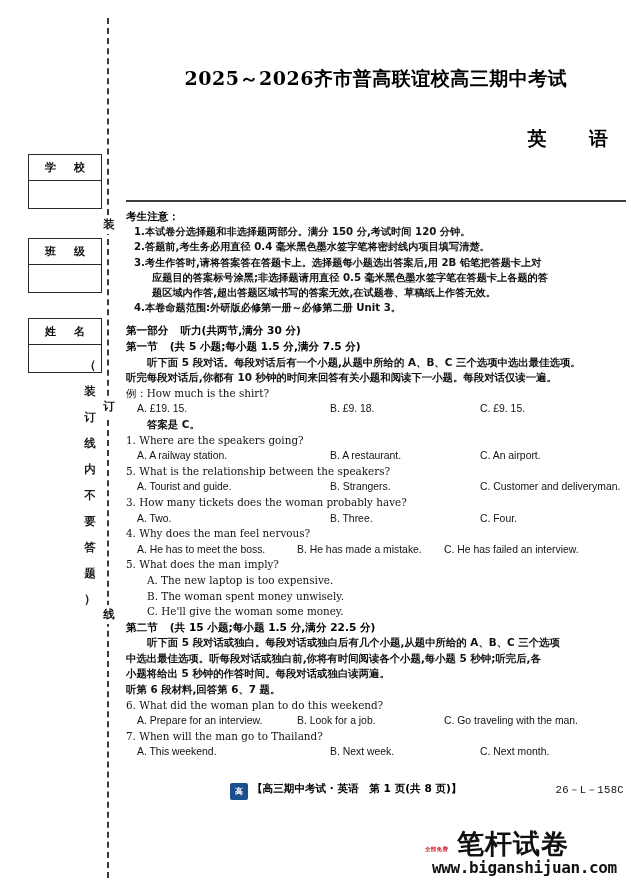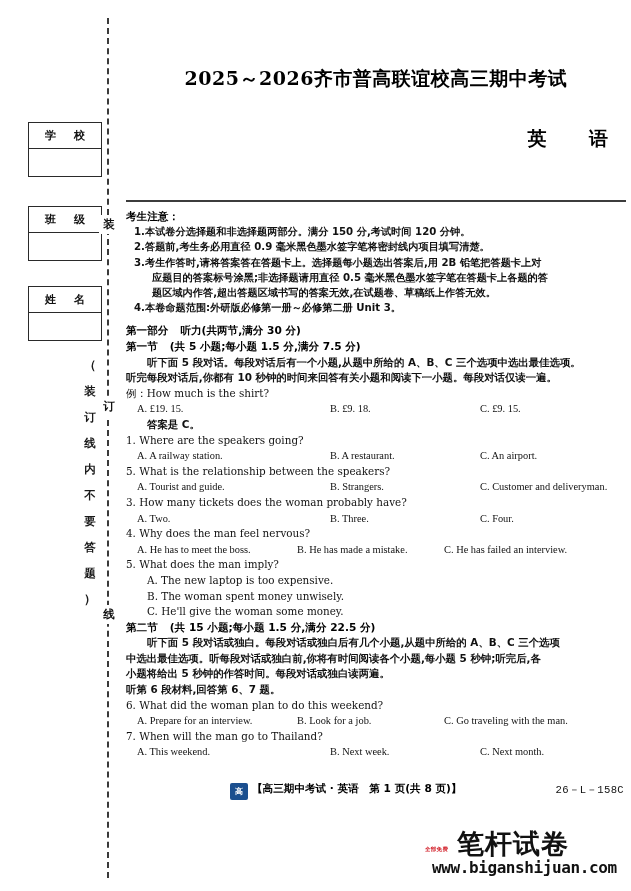--- a/index.html
+++ b/index.html
@@ -22,20 +22,21 @@
     left: 0; top: 0;
     width: 112px;
     height: 891px;
   }
   .info-box {
     position: absolute;
     left: 28px;
     width: 74px;
     border: 1px solid #2a2a2a;
     box-sizing: border-box;
+    margin-top: 32px;
   }
   .info-box .label-cell {
     height: 25px;
     border-bottom: 1px solid #2a2a2a;
     display: flex;
     align-items: center;
     justify-content: center;
     font-family: "DejaVu Sans", "Liberation Sans", sans-serif;
     font-weight: bold;
     font-size: 11px;
@@ -173,21 +174,21 @@
   }
   .q-stem {
     font-family: "DejaVu Serif", "Liberation Serif", serif;
     padding-left: 11px;
     text-indent: -11px;
     color: #111;
   }
   .opts {
     display: flex;
     padding-left: 11px;
-    font-family: Liberation Serif, serif;
+    font-family: Liberation Sans, sans-serif;
     color: #111;
   }
   .opts .o1 { width: 193px; flex: 0 0 193px; }
   .opts .o2 { width: 150px; flex: 0 0 150px; }
   .opts .o3 { flex: 1 1 auto; }
   .opts-narrow .o1 { width: 160px; flex: 0 0 160px; }
   .opts-narrow .o2 { width: 147px; flex: 0 0 147px; }
   .opt-stack {
     padding-left: 21px;
     font-family: "DejaVu Serif", "Liberation Serif", serif;
@@ -319,21 +320,21 @@
 <div id="content">
 
   <div id="paper-title">2025～2026齐市普高联谊校高三期中考试</div>
   <div id="subject-title">英 语</div>
 
   <div id="title-rule"></div>
 
   <div id="notice">
     <div id="notice-heading">考生注意：</div>
     <div class="notice-item">1.本试卷分选择题和非选择题两部分。满分 150 分,考试时间 120 分钟。</div>
-    <div class="notice-item">2.答题前,考生务必用直径 0.9 毫米黑色墨水签字笔将密封线内项目填写清楚。</div>
+    <div class="notice-item">2.答题前,考生务必用直径 0.4 毫米黑色墨水签字笔将密封线内项目填写清楚。</div>
     <div class="notice-item">3.考生作答时,请将答案答在答题卡上。选择题每小题选出答案后,用 2B 铅笔把答题卡上对</div>
     <div class="notice-item" style="text-indent:0;padding-left:26px;">应题目的答案标号涂黑;非选择题请用直径 0.5 毫米黑色墨水签字笔在答题卡上各题的答</div>
     <div class="notice-item" style="text-indent:0;padding-left:26px;">题区域内作答,超出答题区域书写的答案无效,在试题卷、草稿纸上作答无效。</div>
     <div class="notice-item">4.本卷命题范围:外研版必修第一册～必修第二册 Unit 3。</div>
   </div>
 
   <div id="qbody">
 
     <div class="sec-head"><span>第一部分</span><span class="gap"></span><span>听力(共两节,满分 30 分)</span></div>
 

